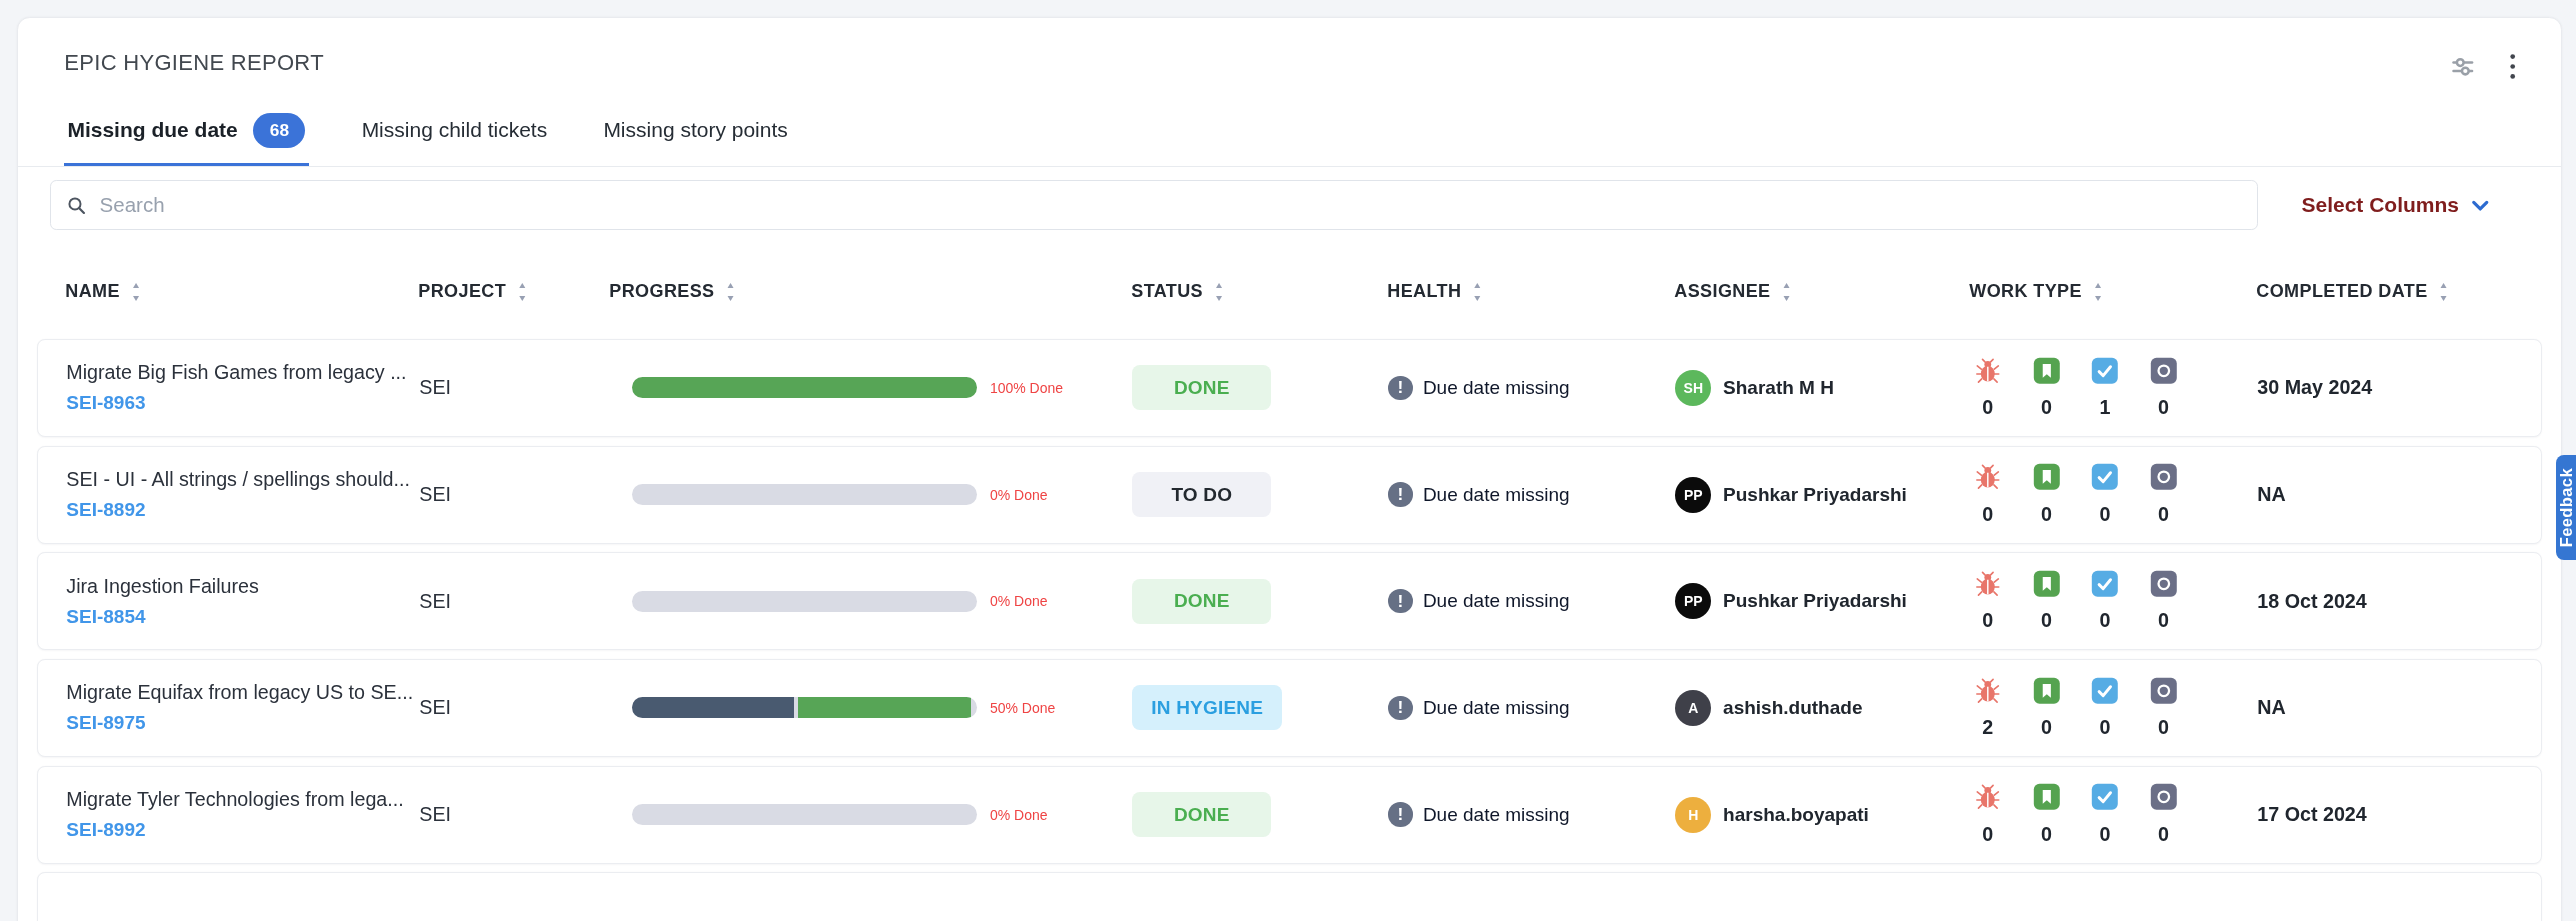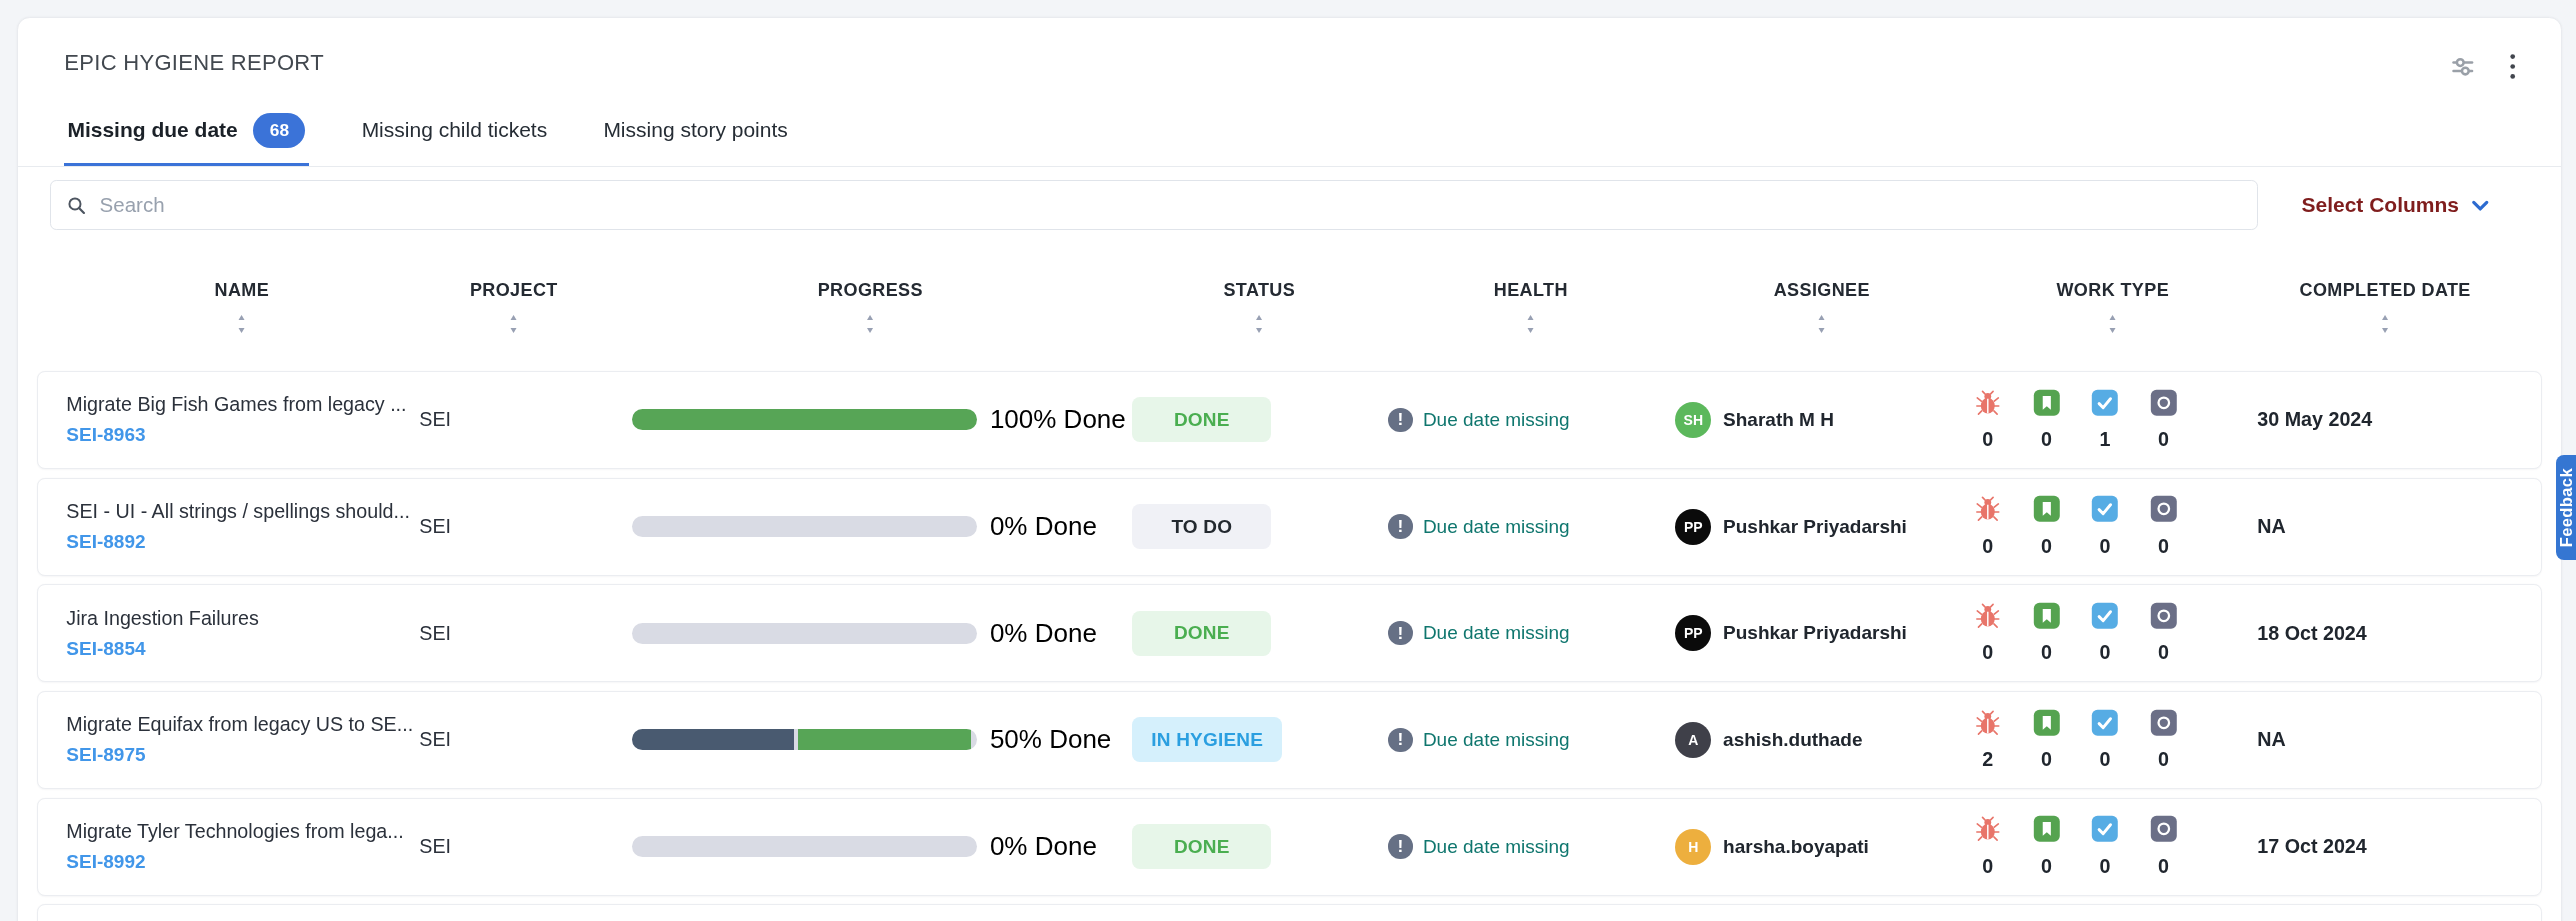--- a/index.html
+++ b/index.html
@@ -37,47 +37,47 @@
   .select-columns { display:flex; align-items:center; gap:11px; color:#7f1d1d;
                     font-weight:700; font-size:21px; margin-left:43px; margin-right:39px;
                     cursor:pointer; white-space:nowrap; }
 
   
   .table-region { padding:50px 19px 0 19px; }
   .grid { display:grid; grid-template-columns:353px 191px 522px 256px 287px 295px 287px 1fr;
           align-items:center; }
   .thead { padding:0 28px; margin-bottom:36px; }
   .th { display:flex; align-items:center; gap:11px; font-size:18px; font-weight:700;
-        color:#242a32; letter-spacing:0.4px; cursor:pointer;flex-direction:column; }
+        color:#242a32; letter-spacing:0.4px; cursor:pointer; }
   .sort { display:flex; flex-direction:column; line-height:1; font-size:10.2px;
           color:#98a0b3; gap:2.4px; }
   .sort span { transform:scaleY(.85); }
 
   .row { background:#fff; border:0.8px solid #ebedf1; border-radius:7.9px; margin-bottom:8.7px;
          height:98px; padding:0 28px; box-shadow:0 0.8px 1.6px rgba(16,24,40,.04); cursor:pointer; }
 
   .epic-name { font-size:19.7px; color:#2b313b; white-space:nowrap; margin-bottom:7.9px; }
   .epic-key  { font-size:19px; font-weight:600; color:#4196e9; text-decoration:none; cursor:pointer; }
   .project-cell { font-size:19.7px; color:#2b313b; }
 
   .progress-cell { display:flex; align-items:center; }
   .track { width:345px; height:21px; border-radius:11px; background:#d9dbe4;
            overflow:hidden; display:flex; gap:3.9px; margin-left:22px; }
   .seg { height:100%; }
-  .progress-label { margin-left:12.6px; font-size:26px; color:#000000; white-space:nowrap; }
+  .progress-label { margin-left:12.6px; font-size:14px; color:#ef4444; white-space:nowrap; }
 
   .badge-status { min-width:139px; height:45px; display:inline-flex; align-items:center;
                   justify-content:center; border-radius:7.9px; font-size:19px; font-weight:700;
                   letter-spacing:0.2px; padding:0 19px; }
 
   .health-cell { display:flex; align-items:center; gap:10.2px; }
   .excl { width:24.4px; height:24.4px; border-radius:50%; background:#667085; color:#fff;
           font-size:17.3px; font-weight:700; display:inline-flex; align-items:center;
           justify-content:center; flex:none; }
-  .health-text { font-size:19px; font-weight:500; color:#0f766e; white-space:nowrap; }
+  .health-text { font-size:19px; font-weight:500; color:#0f172a; white-space:nowrap; }
 
   .assignee-cell { display:flex; align-items:center; gap:11.8px; }
   .avatar { width:36px; height:36px; border-radius:50%; color:#fff; font-size:14px;
             font-weight:700; display:inline-flex; align-items:center; justify-content:center; flex:none; }
   .assignee-name { font-size:19px; font-weight:700; color:#20262e; white-space:nowrap; }
 
   .worktype-cell { display:flex; gap:23.6px; }
   .wt { width:35px; display:flex; flex-direction:column; align-items:center; gap:11.8px; }
   .wt-count { font-size:19.7px; font-weight:700; color:#20262e; }
 

